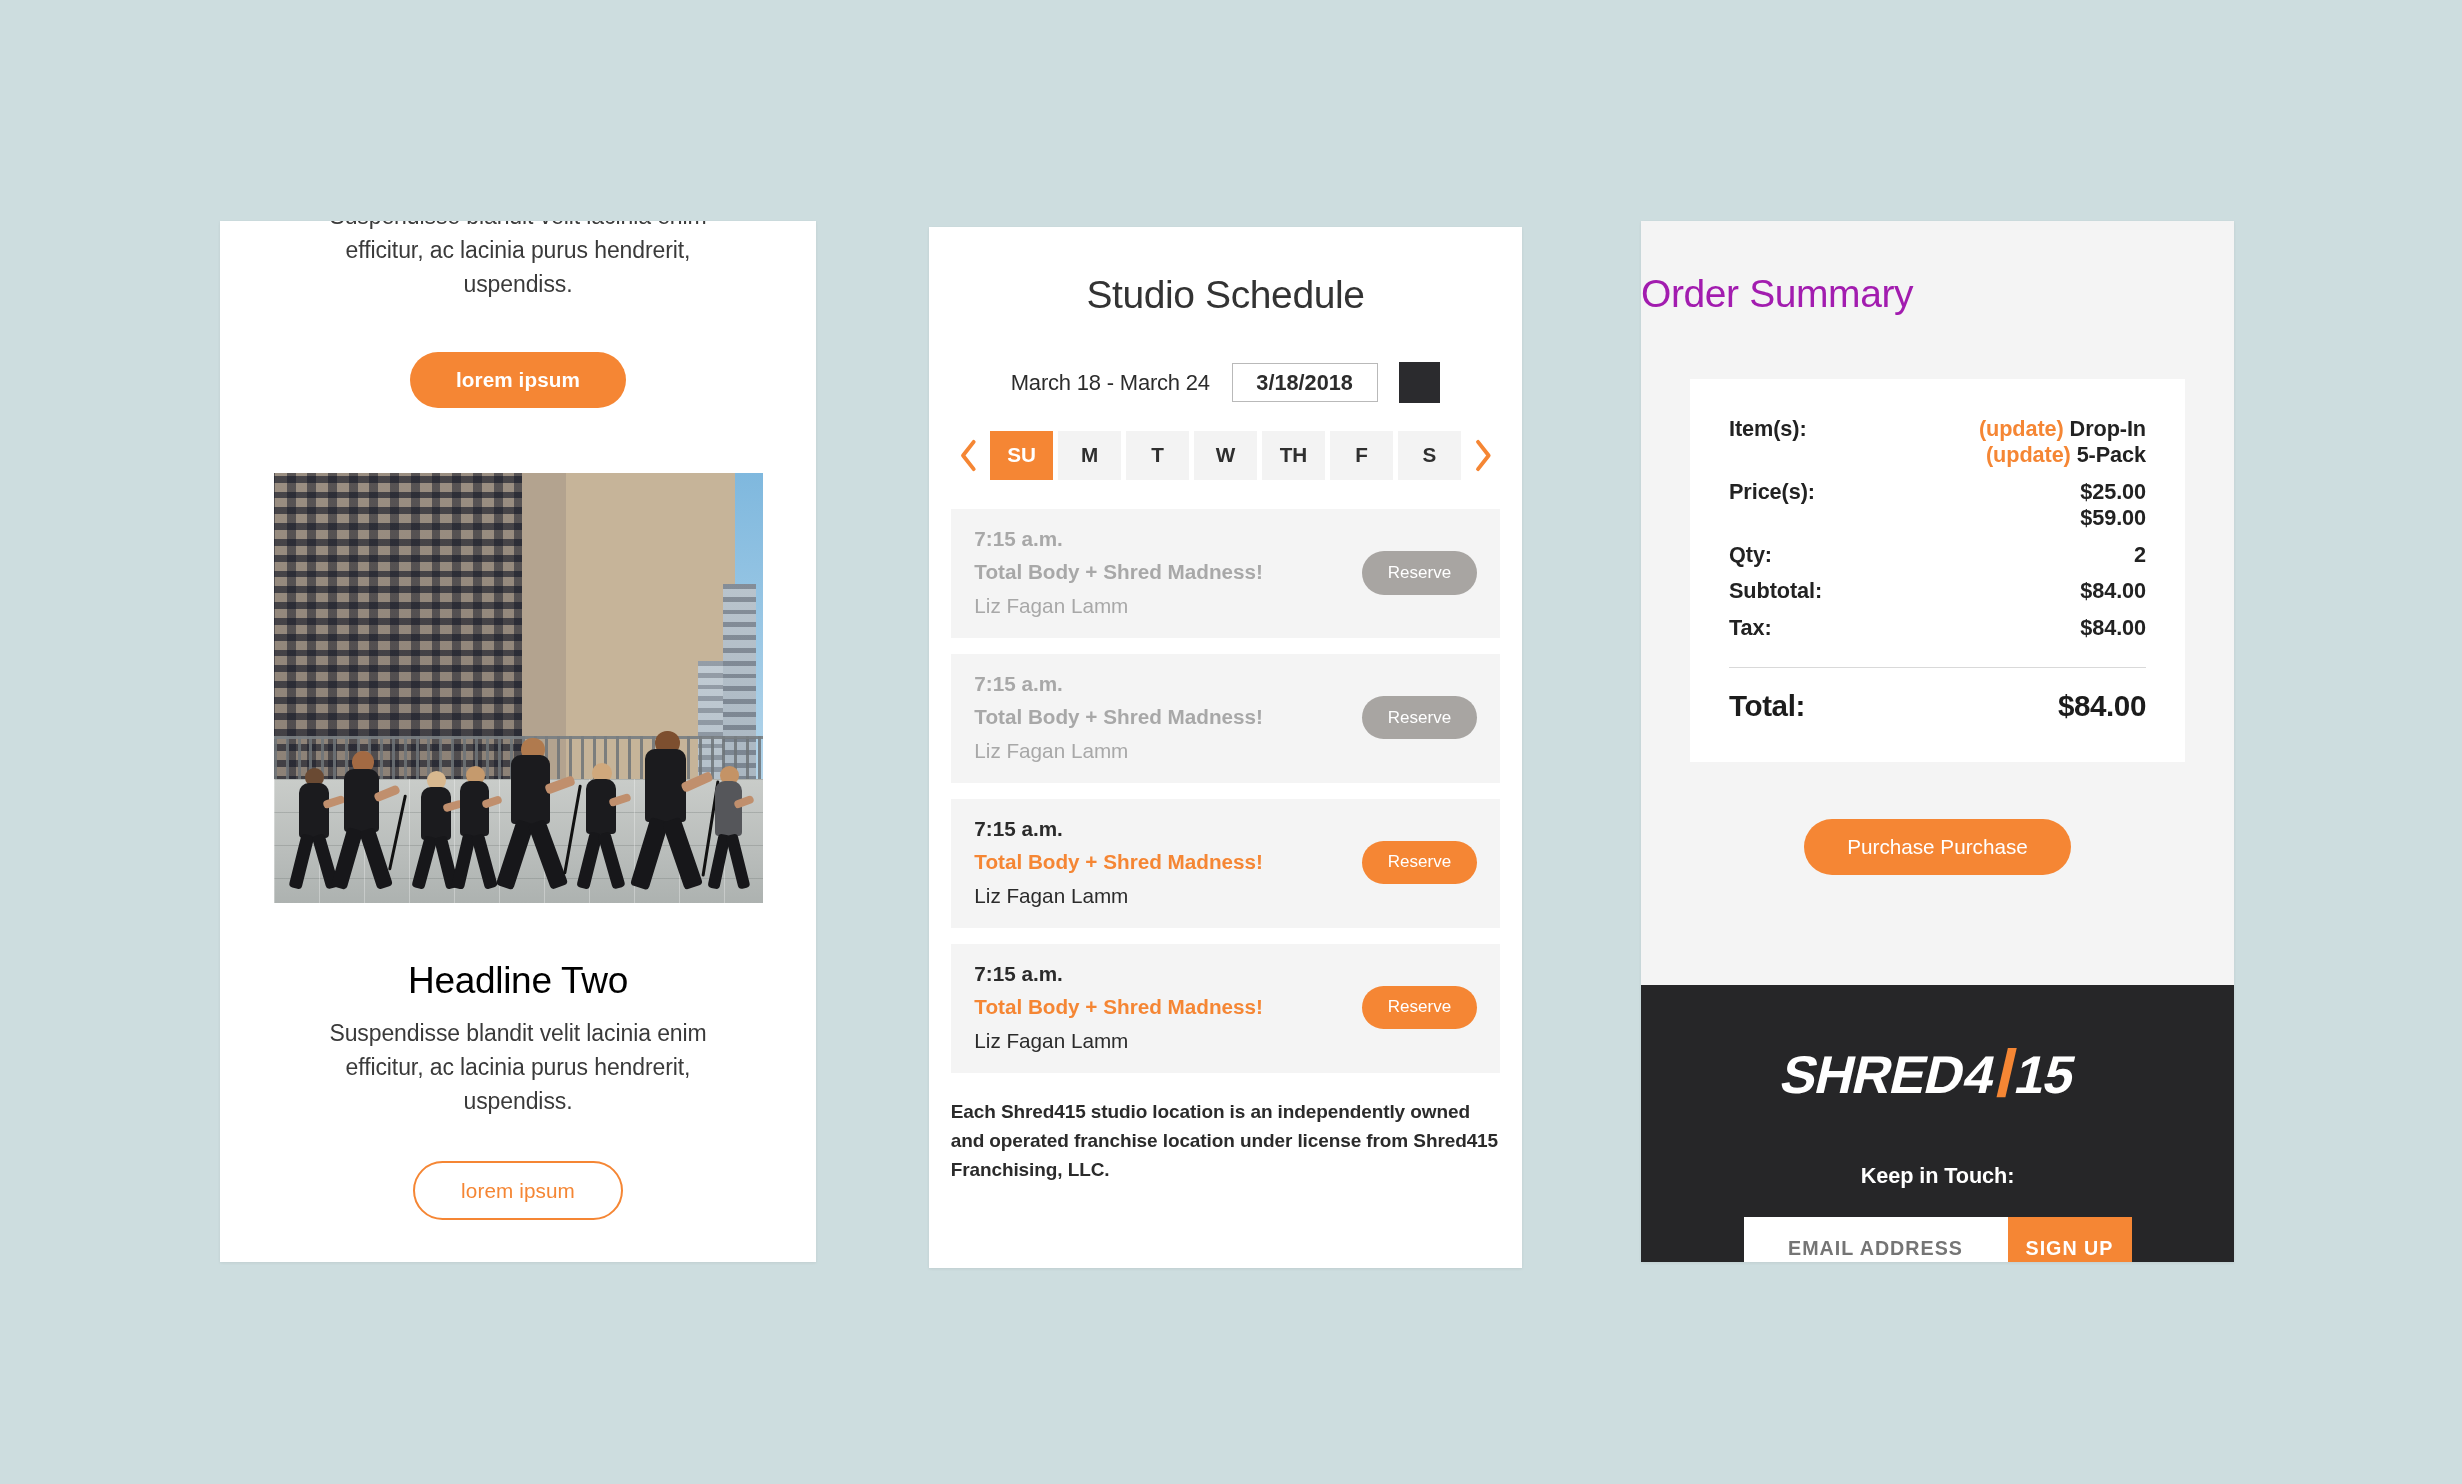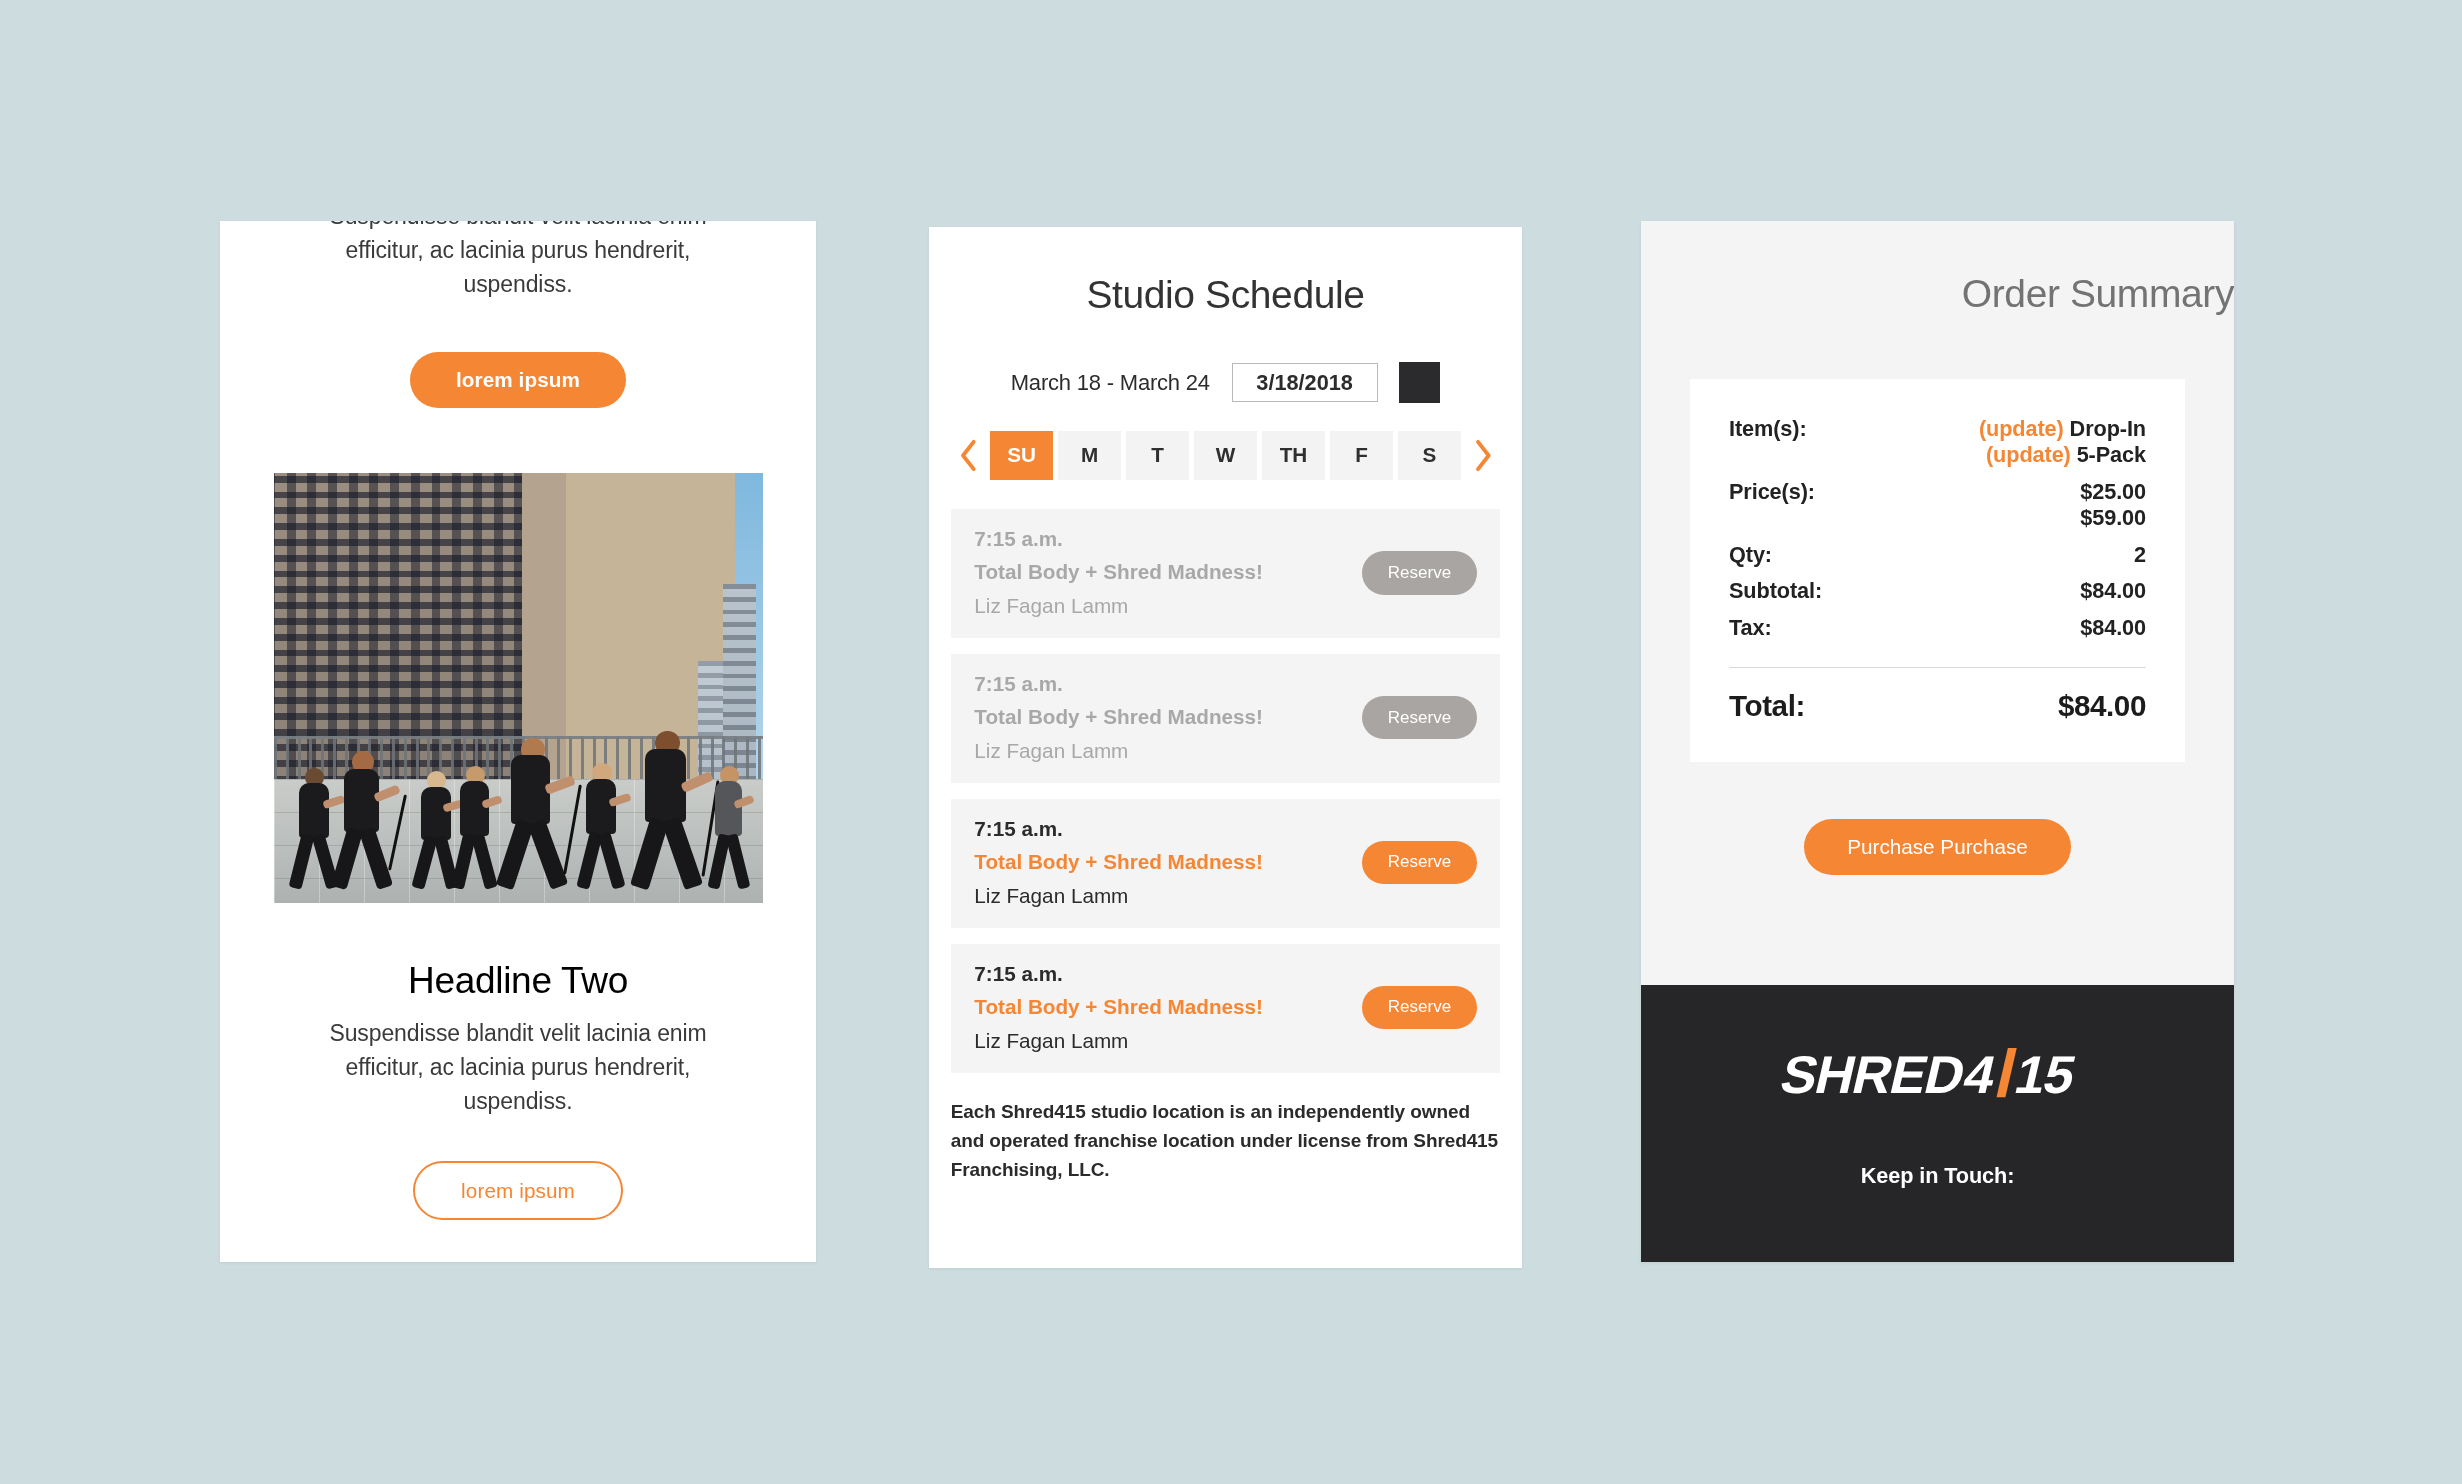--- a/index.html
+++ b/index.html
@@ -334,24 +334,24 @@
   
   #right-card {
     left: 1641px;
     top: 221px;
     width: 593px;
     height: 1041px;
     background: #f4f4f4;
   }
   #order-title {
     margin: 51px 0 0 0;
-    text-align: right;
+    text-align: left;
     font-size: 39px;
     font-weight: normal;
-    color: #737373;
+    color: #a21caf;
     letter-spacing: -0.4px;
   }
   #order-box {
     margin: 63px 49px 0 49px;
     background: #ffffff;
     padding: 37px 39px 39px 39px;
   }
   .ord-line {
     display: flex;
     justify-content: space-between;
@@ -659,15 +659,19 @@
       <svg width="353" height="61" viewBox="0 0 358 62">
         <g transform="skewX(-13)" fill="#ffffff">
           <text x="28" y="48" font-family="'Liberation Sans', sans-serif" font-size="54" font-weight="bold" letter-spacing="-1">SHRED</text>
           <text x="214" y="48" font-family="'Liberation Sans', sans-serif" font-size="54" font-weight="bold" letter-spacing="-1">4</text>
           <rect x="251" y="2" width="9" height="50" fill="#f58634"></rect>
           <text x="266" y="48" font-family="'Liberation Sans', sans-serif" font-size="54" font-weight="bold" letter-spacing="-1">15</text>
         </g>
       </svg>
     </div>
     <div id="keep-in-touch">Keep in Touch:</div>
+    <div id="signup-row">
+      <input id="email-input" type="text" placeholder="EMAIL ADDRESS" style="">
+      <button id="signup-button">SIGN UP</button>
+    </div>
   </div>
 </div>
 
 
 </body></html>

